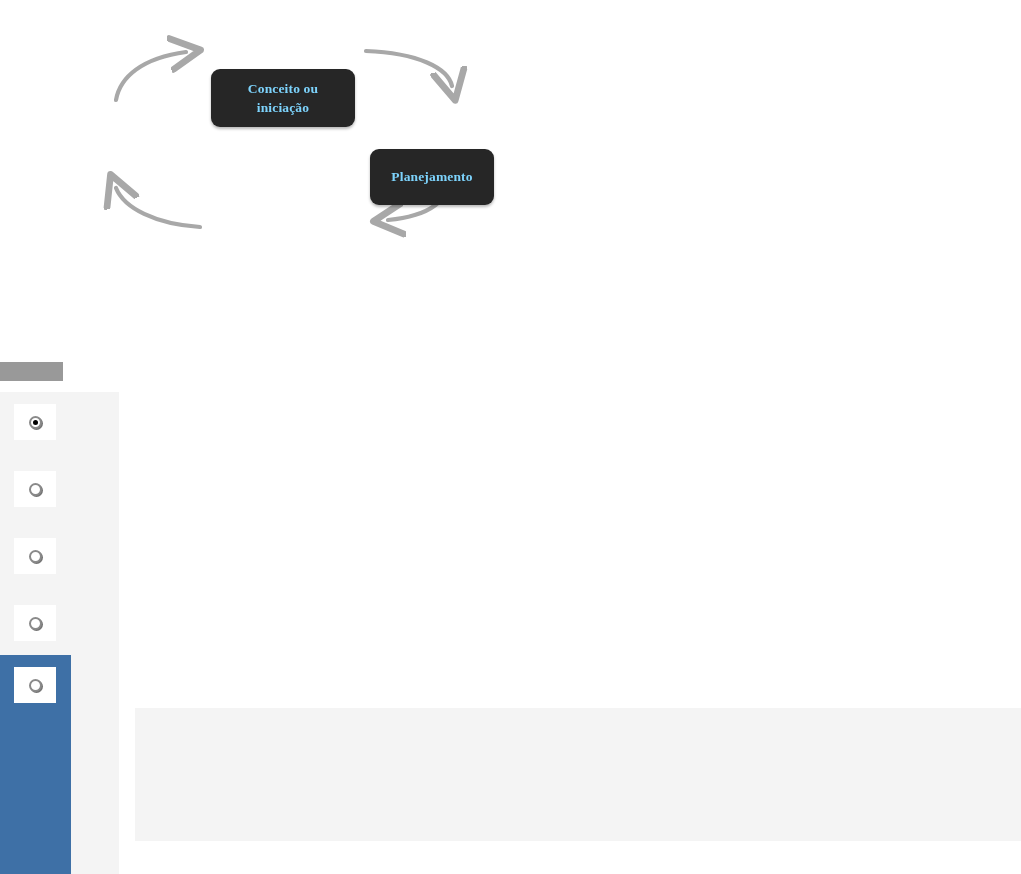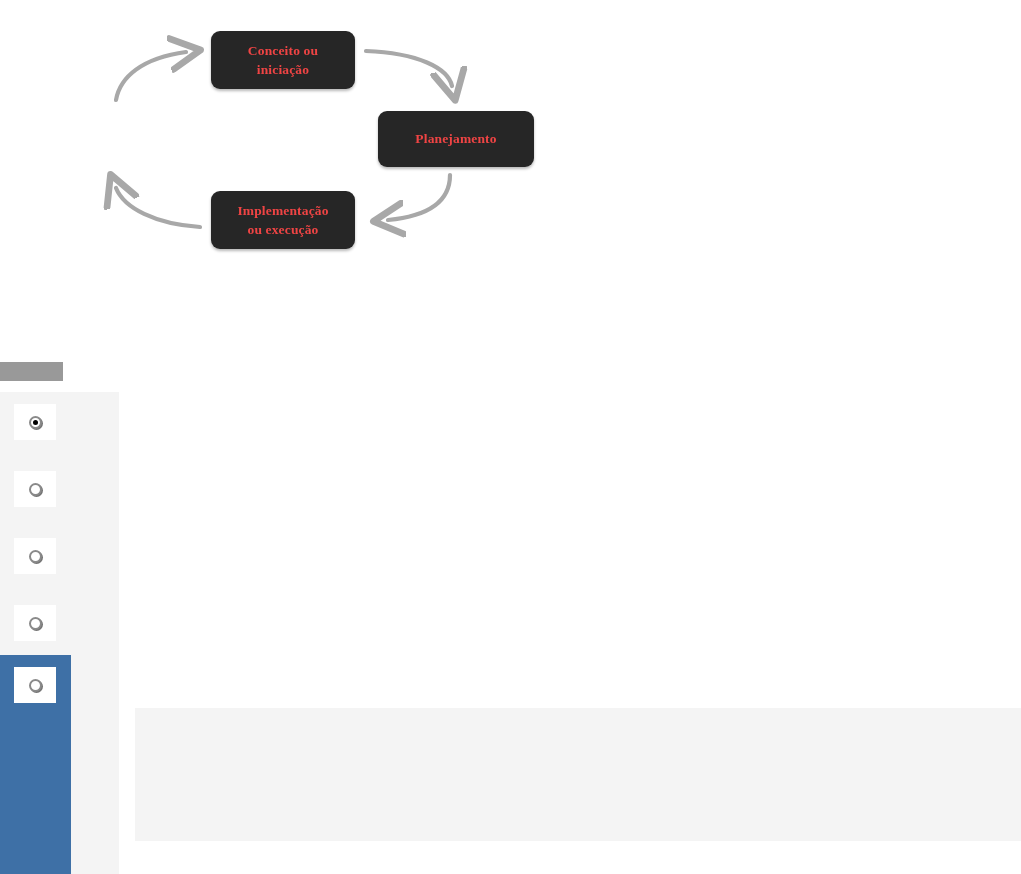--- a/index.html
+++ b/index.html
@@ -25,39 +25,40 @@
     height: 275px;
   }
   #cycle-diagram svg {
     position: absolute;
     left: 0;
     top: 0;
   }
   .cycle-node {
     position: absolute;
     background: #262626;
-    color: #ef4444;
+    color: #7dd3fc;
     border-radius: 9px;
     font-family: "Liberation Serif", "DejaVu Serif", serif;
     font-weight: bold;
     font-size: 13.5px;
     line-height: 1.42;
     text-align: center;
     display: flex;
     align-items: center;
     justify-content: center;
     box-sizing: border-box;
     padding: 4px 10px;
     box-shadow: 0 2px 3px rgba(0,0,0,0.28);
     letter-spacing: 0.15px;
+    margin-top: 38px;
   }
   .cycle-node span { display: block; white-space: pre-line; }
 
   #node-conceito     { left: 211px; top: 31px;  width: 144px; height: 58px; }
-  #node-planejamento { left: 378px; top: 111px; width: 156px; height: 56px; }
+  #node-planejamento { left: 370px; top: 111px; width: 124px; height: 56px; }
   #node-implementacao{ left: 211px; top: 191px; width: 144px; height: 58px; }
   #node-conclusao    { left: 44px;  top: 110px; width: 142px; height: 58px; }
 
   
   #panel-tab {
     position: absolute;
     left: 0;
     top: 362px;
     width: 63px;
     height: 19px;
@@ -148,24 +149,20 @@
 
   <div class="cycle-node" id="node-conceito">
     <span>Conceito ou
 iniciação</span>
   </div>
 
   <div class="cycle-node" id="node-planejamento">
     <span>Planejamento</span>
   </div>
 
-  <div class="cycle-node" id="node-implementacao">
-    <span>Implementação
-ou execução</span>
-  </div>
 
 </div>
 
 <div id="panel-tab">
   <span></span>
 </div>
 
 <div id="options-panel">
 
   <div class="option-row" style="top:0px;">

